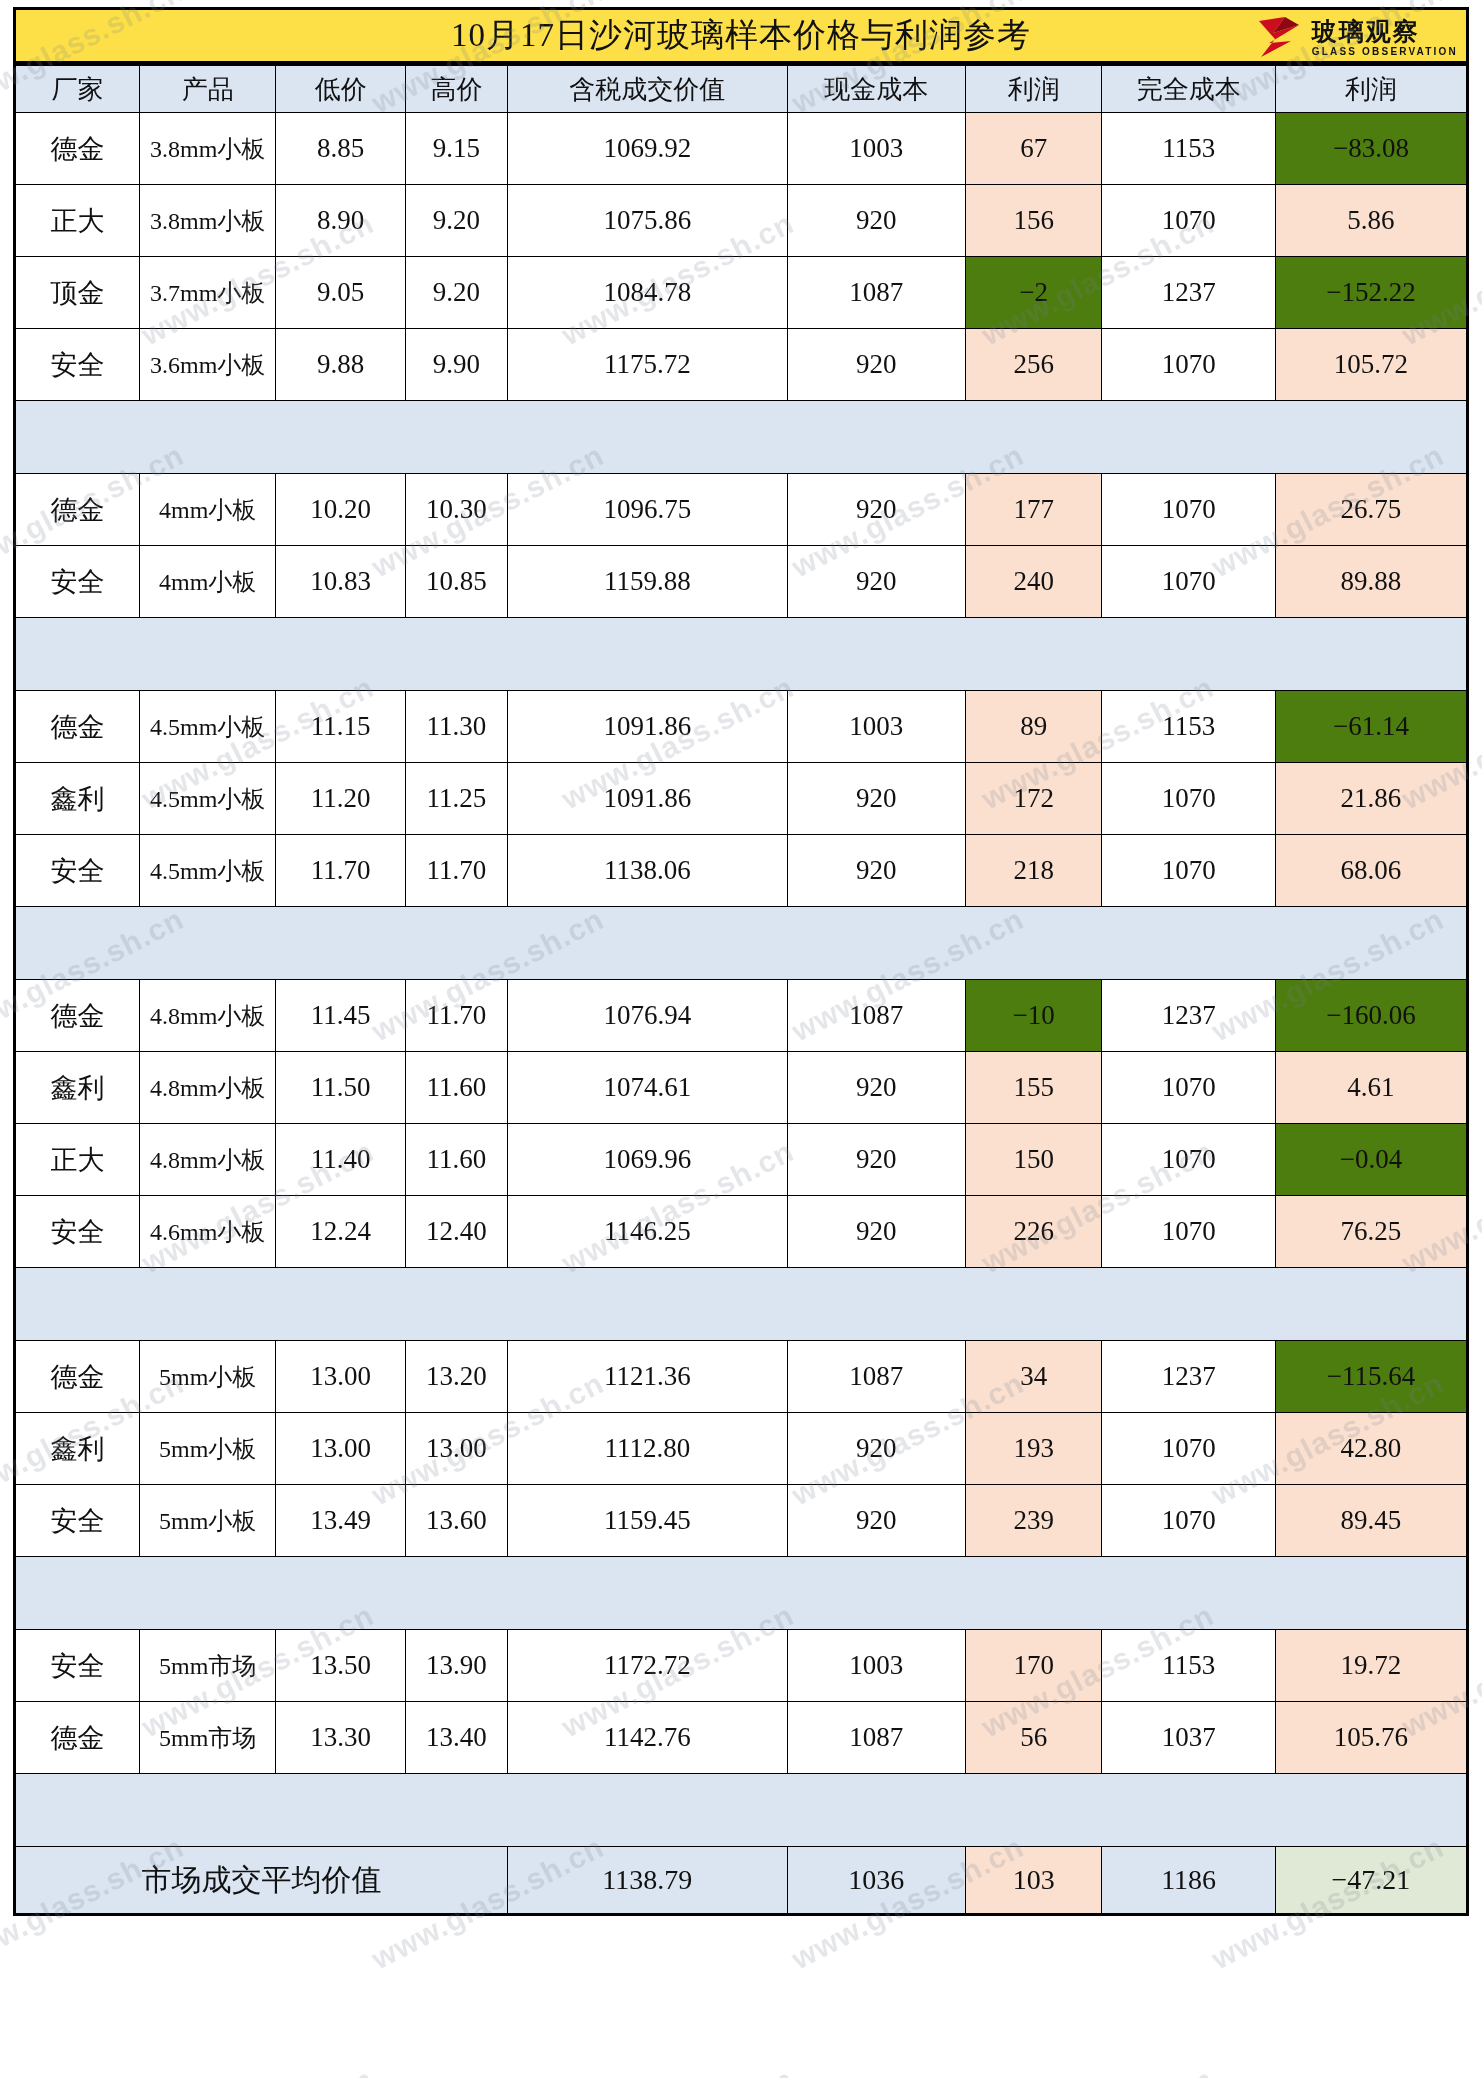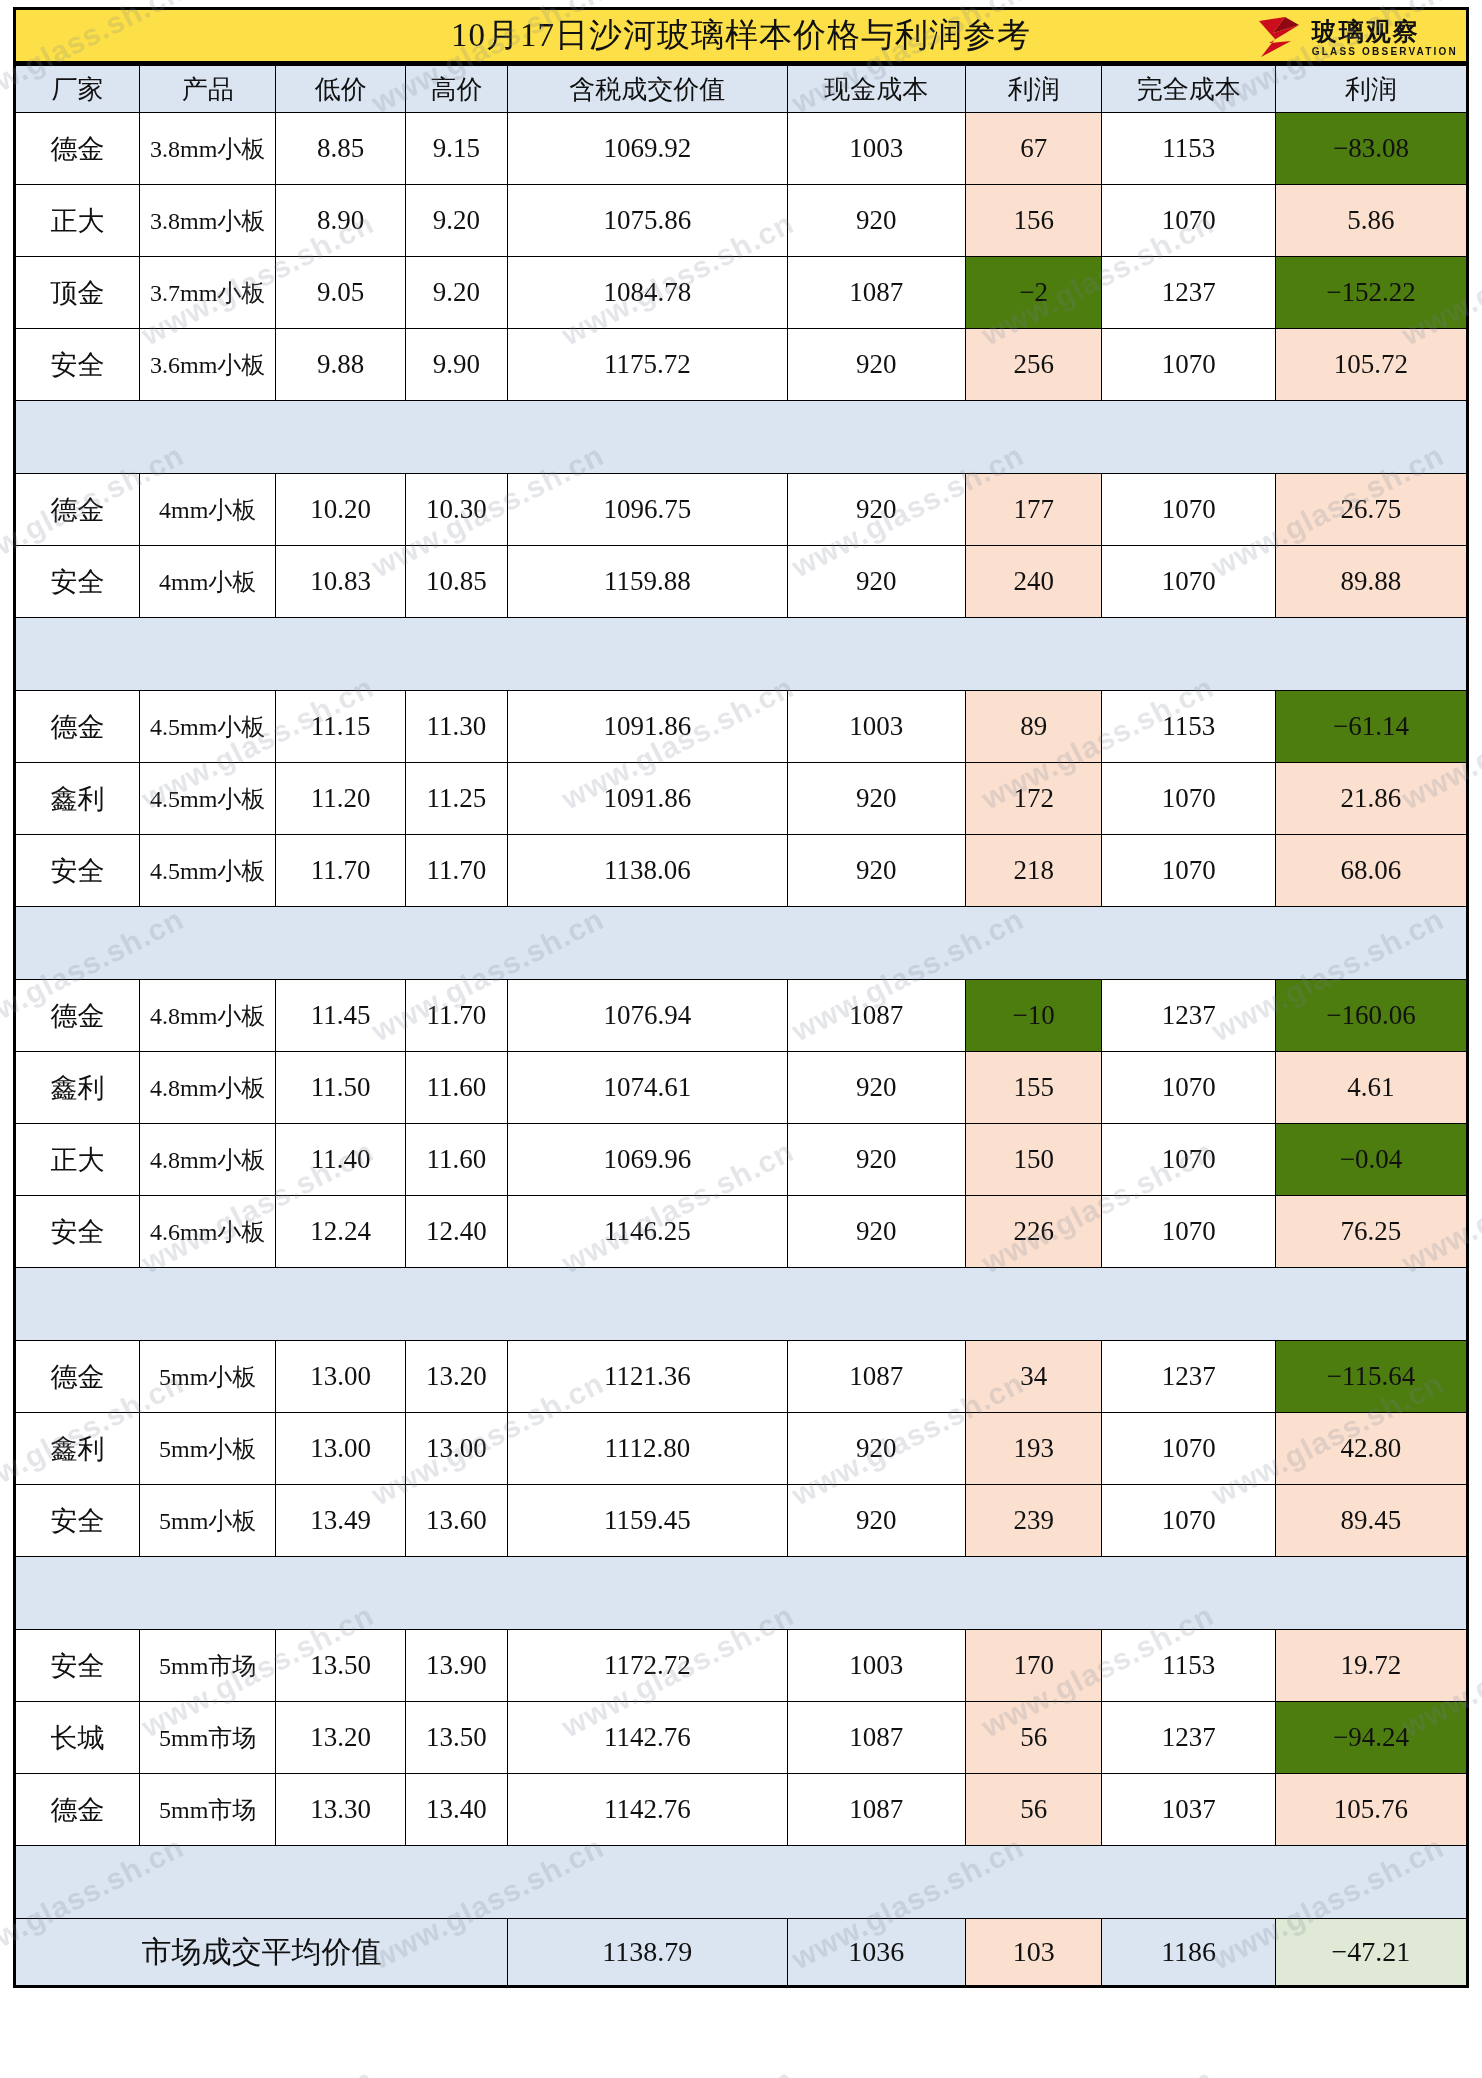--- a/index.html
+++ b/index.html
@@ -420,31 +420,20 @@
           <td class="product">5mm市场</td>
           <td class="num">13.50</td>
           <td class="num">13.90</td>
           <td class="num">1172.72</td>
           <td class="num">1003</td>
           <td class="num pos">170</td>
           <td class="num">1153</td>
           <td class="num pos">19.72</td>
         </tr>
         <tr>
-          <td class="maker">长城</td>
-          <td class="product">5mm市场</td>
-          <td class="num">13.20</td>
-          <td class="num">13.50</td>
-          <td class="num">1142.76</td>
-          <td class="num">1087</td>
-          <td class="num pos">56</td>
-          <td class="num">1237</td>
-          <td class="num neg">−94.24</td>
-        </tr>
-        <tr>
           <td class="maker">德金</td>
           <td class="product">5mm市场</td>
           <td class="num">13.30</td>
           <td class="num">13.40</td>
           <td class="num">1142.76</td>
           <td class="num">1087</td>
           <td class="num pos">56</td>
           <td class="num">1037</td>
           <td class="num pos">105.76</td>
         </tr>

